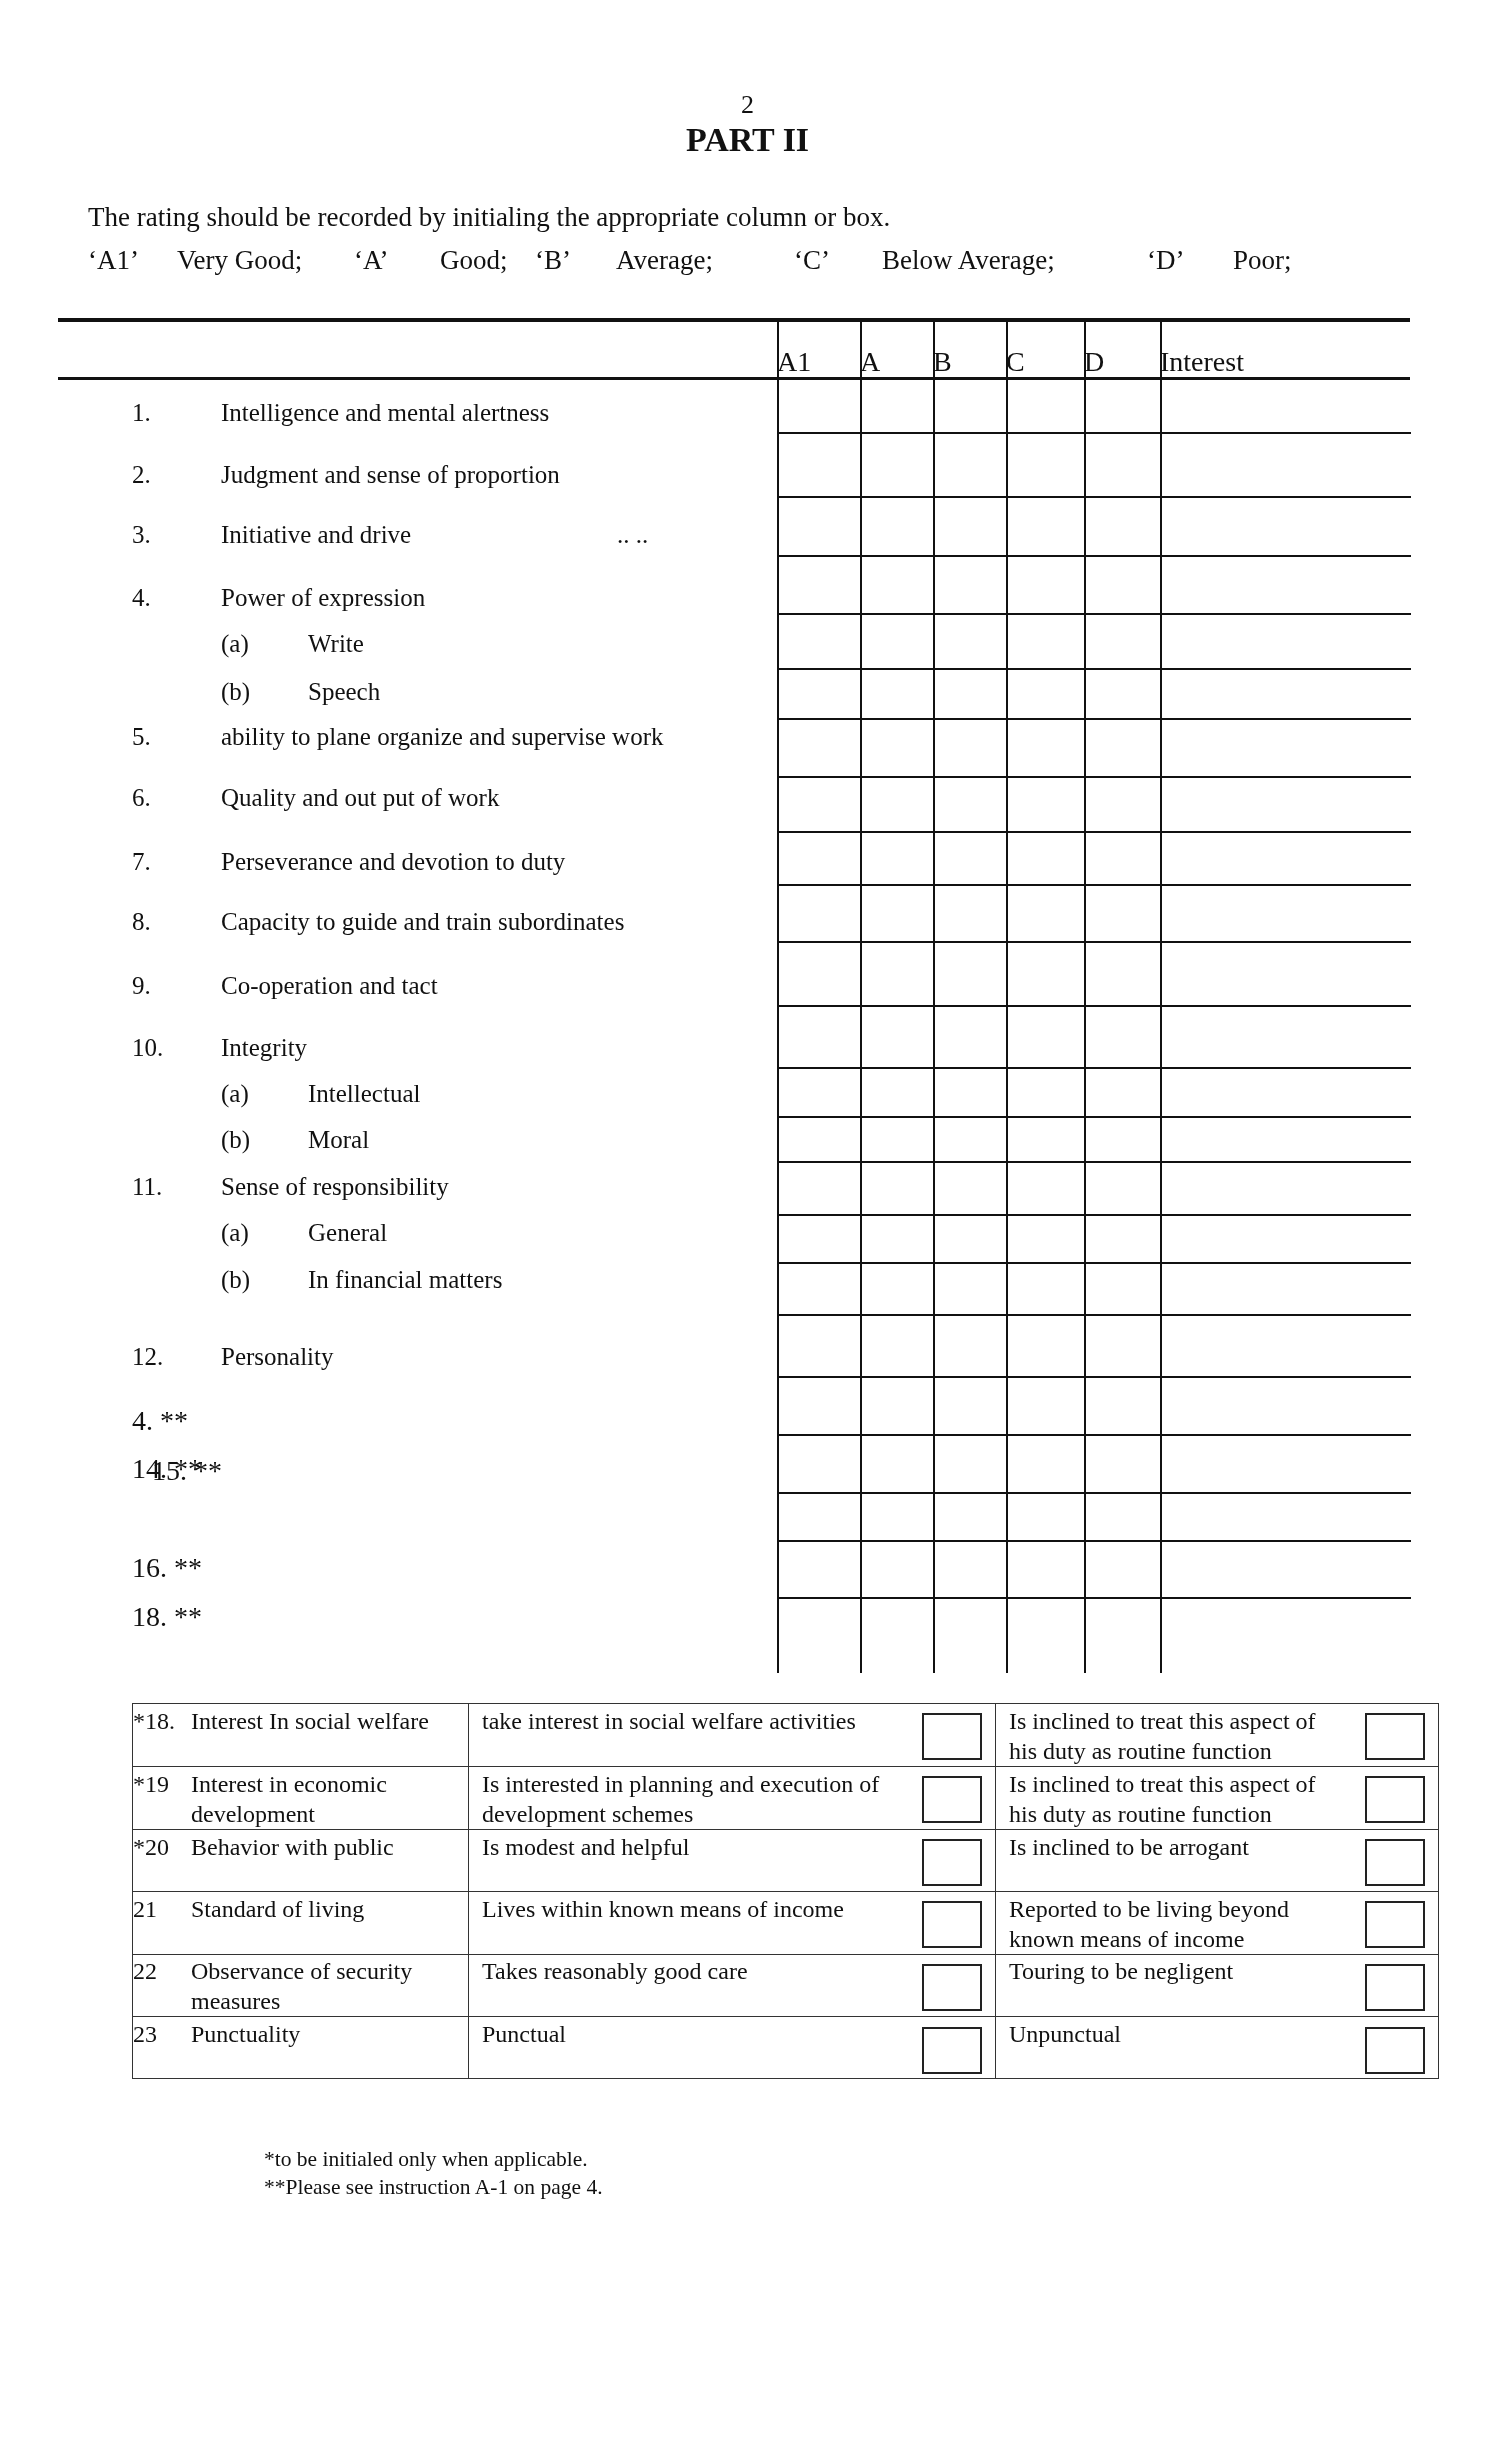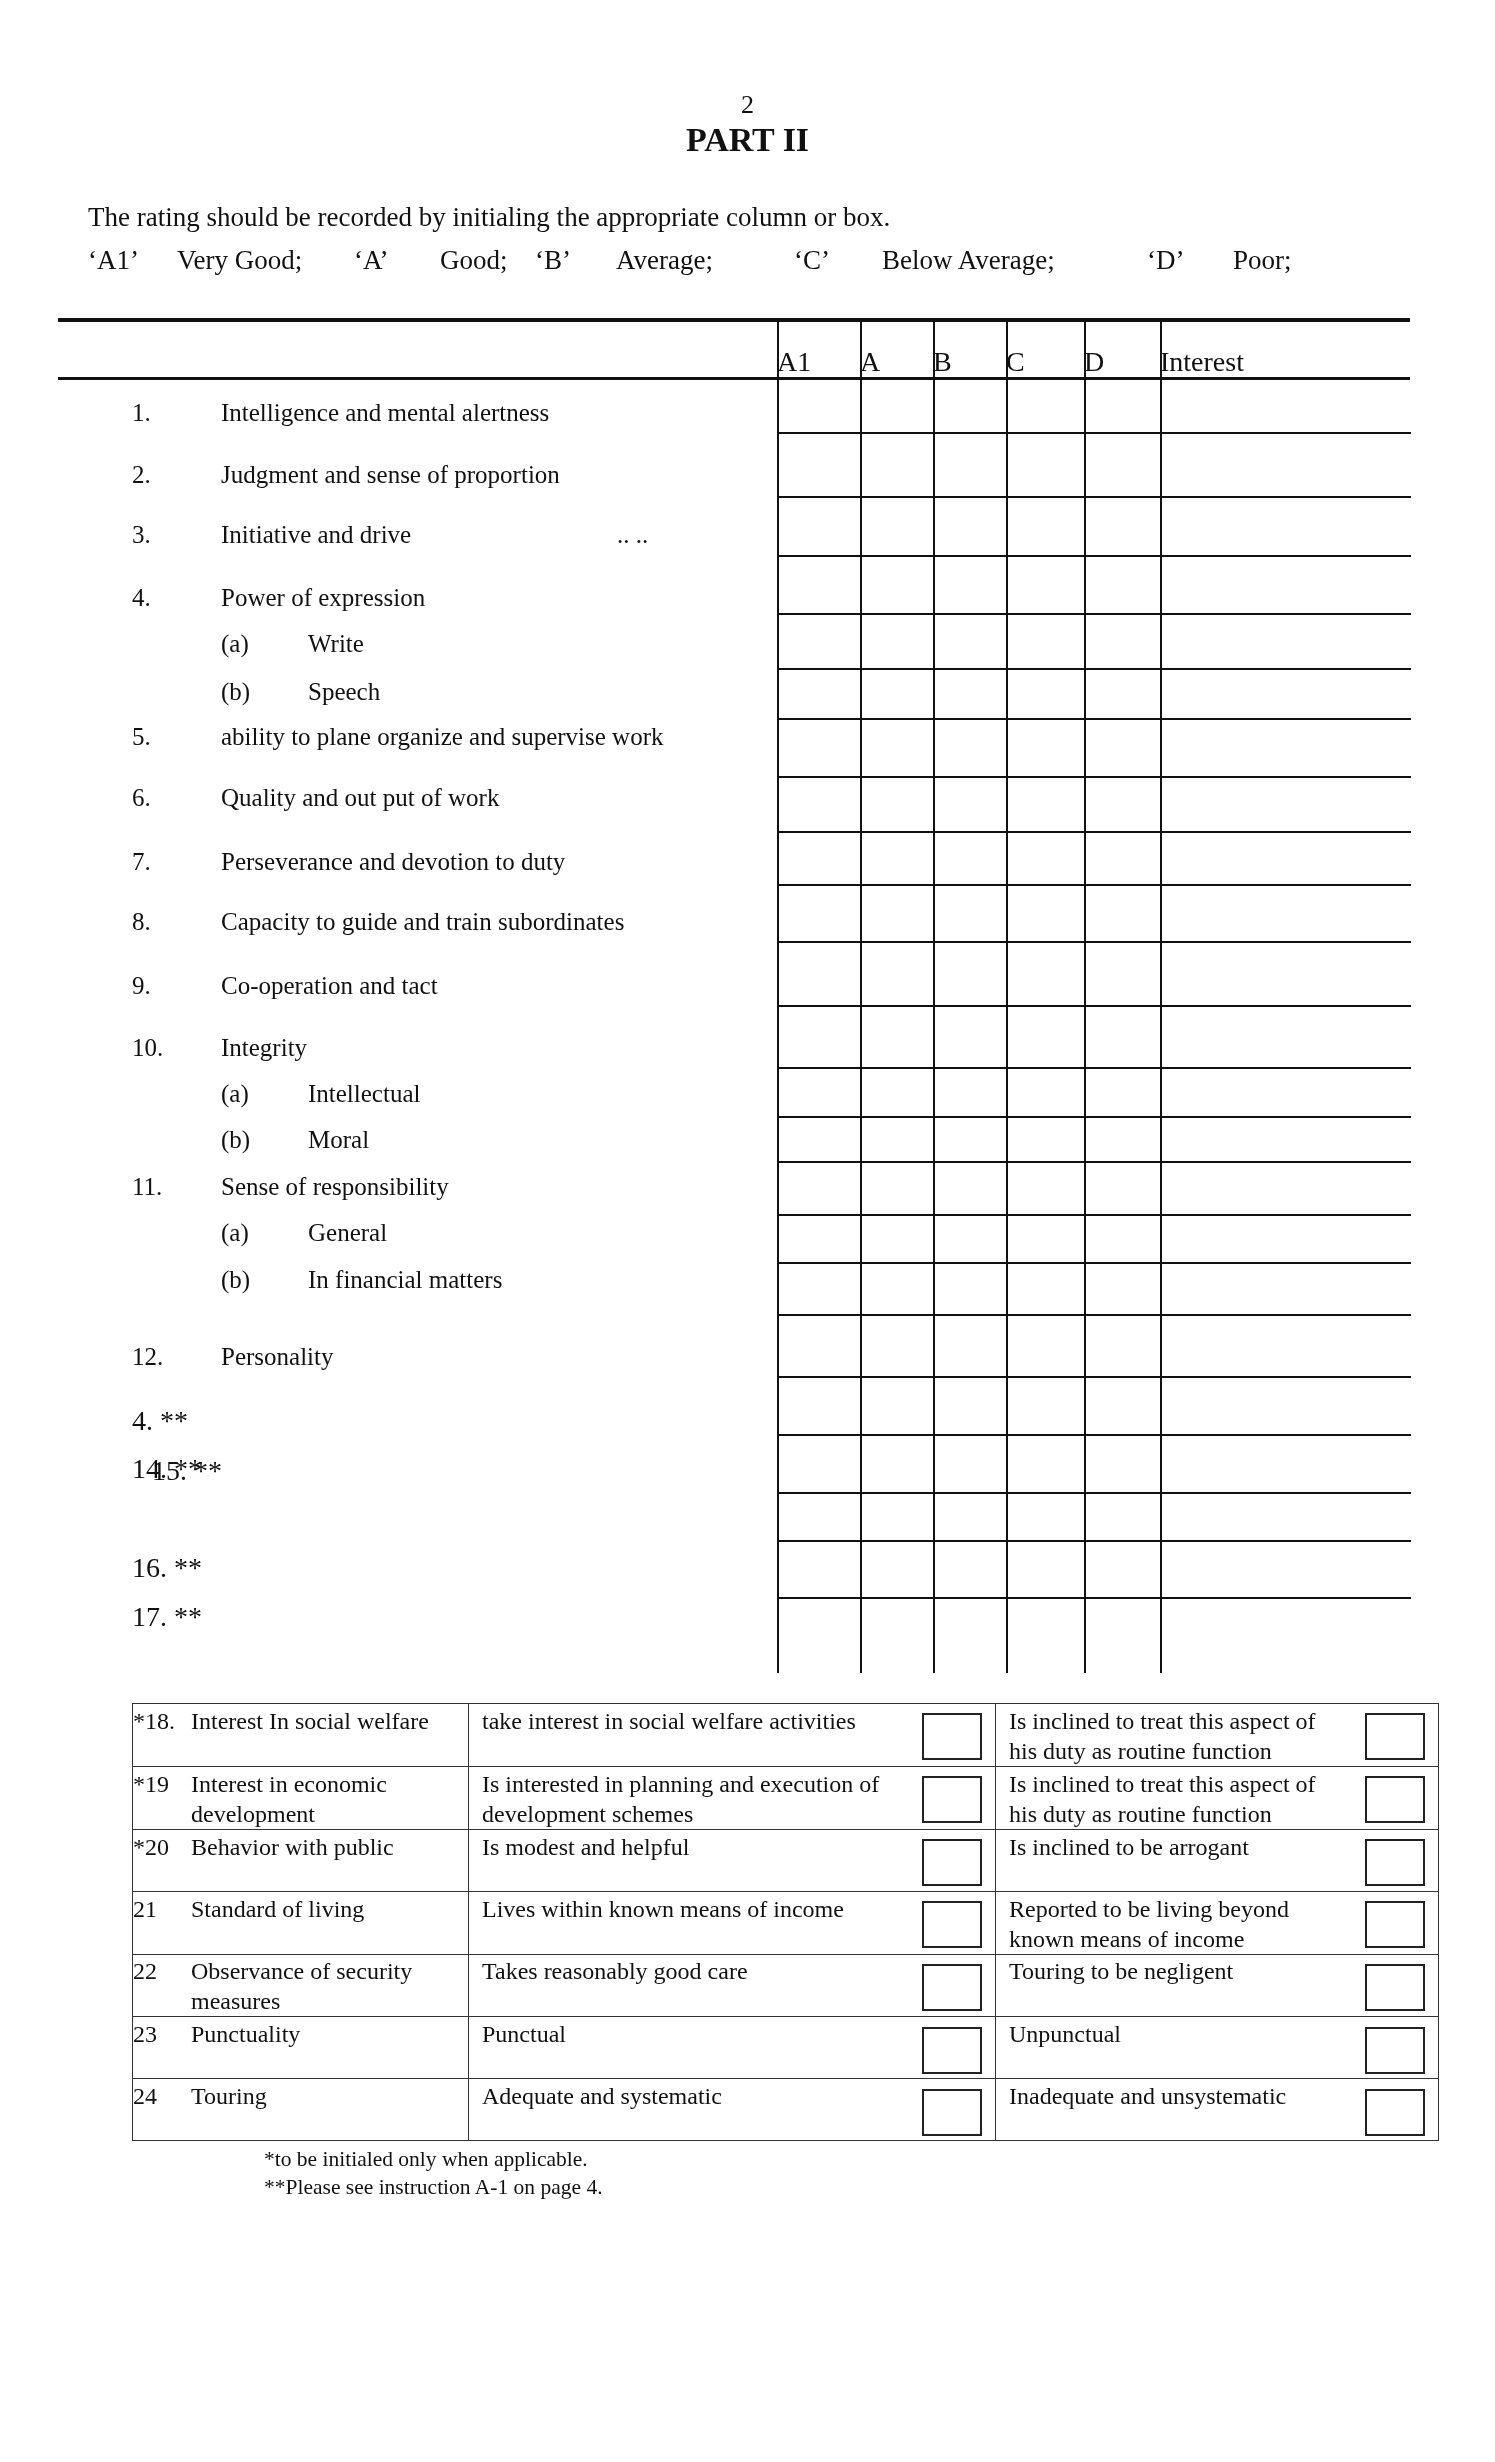--- a/index.html
+++ b/index.html
@@ -258,21 +258,21 @@
     <div class="item-num" style="left:221px;top:1219px;">(a)</div>
     <div class="item-label" style="left:308px;top:1219px;">General</div>
     <div class="item-num" style="left:221px;top:1266px;">(b)</div>
     <div class="item-label" style="left:308px;top:1266px;">In financial matters</div>
     <div class="item-num" style="left:132px;top:1343px;">12.</div>
     <div class="item-label" style="left:221px;top:1343px;">Personality</div>
     <div class="item-num" style="left:132px;top:1405px;font-size:28px;">4. **</div>
     <div class="item-num" style="left:132px;top:1453px;font-size:28px;">14. **</div>
     <div class="item-num" style="left:132px;top:1455px;font-size:28px;margin-left:20px;">15. **</div>
     <div class="item-num" style="left:132px;top:1552px;font-size:28px;">16. **</div>
-    <div class="item-num" style="left:132px;top:1601px;font-size:28px;">17. **</div>
+    <div class="item-num" style="left:132px;top:1601px;font-size:28px;">18. **</div>
   </div>
 
 <table id="btable">
     <tbody id="btbody">
       <tr>
         <td class="c1">
          <span class="bnum">*18.</span>
          <span class="btext">Interest In social welfare</span>
        </td>
        <td class="c2">
@@ -347,32 +347,18 @@
        </td>
        <td class="c2">
          <span class="btext-plain">Punctual</span>
          <span class="cbox"></span>
        </td>
        <td class="c3">
          <span class="btext-plain">Unpunctual</span>
          <span class="cbox"></span>
        </td>
       </tr>
-      <tr>
-        <td class="c1">
-         <span class="bnum">24</span>
-         <span class="btext">Touring</span>
-       </td>
-       <td class="c2">
-         <span class="btext-plain">Adequate and systematic</span>
-         <span class="cbox"></span>
-       </td>
-       <td class="c3">
-         <span class="btext-plain">Inadequate and unsystematic</span>
-         <span class="cbox"></span>
-       </td>
-      </tr>
     </tbody>
   </table>
 
 <div class="foot" style="top:2147px">*to be initialed only when applicable.</div>
 <div class="foot" style="top:2175px">**Please see instruction A-1 on page 4.</div>
 
 
 </body></html>

